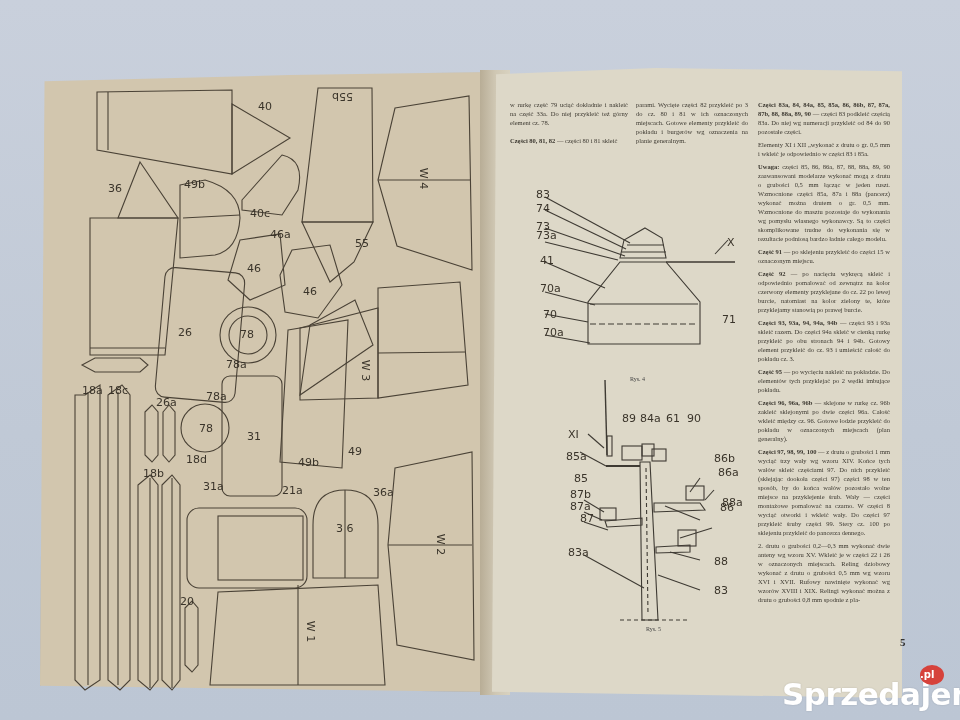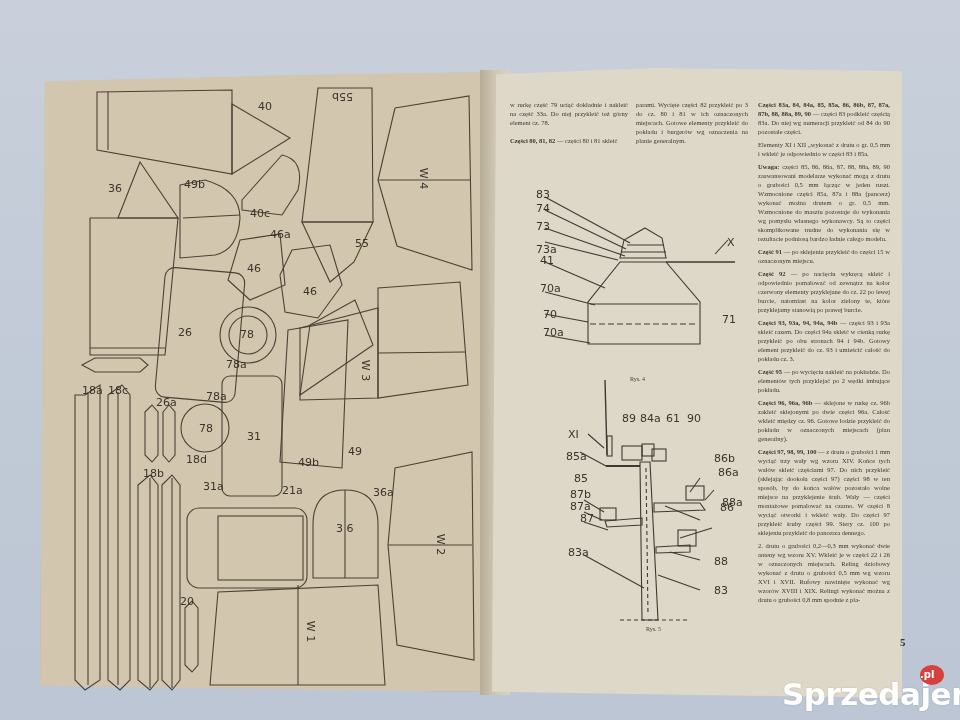--- a/index.html
+++ b/index.html
@@ -189,21 +189,21 @@
   <p style="margin:0 0 4px"><b>Części 93, 93a, 94, 94a, 94b</b> <span>— części 93 i 93a skleić razem. Do części 94a skleić w cienką rurkę przykleić po obu stronach 94 i 94b. Gotowy element przykleić do cz. 93 i umieścić całość do pokładu cz. 3.</span></p>
   <p style="margin:0 0 4px"><b>Część 95</b> <span>— po wycięciu nakleić na pokładzie. Do elementów tych przyklejać po 2 wędki imbujące pokładu.</span></p>
   <p style="margin:0 0 4px"><b>Części 96, 96a, 96b</b> <span>— sklejone w rurkę cz. 96b zakleić sklejonymi po dwie części 96a. Całość wkleić między cz. 96. Gotowe łodzie przykleić do pokładu w oznaczonych miejscach (plan generalny).</span></p>
   <p style="margin:0 0 4px"><b>Części 97, 98, 99, 100</b> <span>— z drutu o grubości 1 mm wyciąć trzy wały wg wzoru XIV. Końce tych wałów skleić częściami 97. Do nich przykleić (skłejając dookoła części 97) części 98 w ten sposób, by do końca wałów pozostało wolne miejsce na przyklejenie śrub. Wały — części montażowe pomalować na czarno. W części 8 wyciąć otworki i wkleić wały. Do części 97 przykleić śruby części 99. Stery cz. 100 po sklejeniu przykleić do pancerza dennego.</span></p>
   <p style="margin:0">2. drutu o grubości 0,2—0,3 mm wykonać dwie anteny wg wzoru XV. Wkleić je w części 22 i 26 w oznaczonych miejscach. Reling dziobowy wykonać z drutu o grubości 0,5 mm wg wzoru XVI i XVII. Rufowy nawinięte wykonać wg wzorów XVIII i XIX. Relingi wykonać można z drutu o grubości 0,8 mm spodnie z pla-</p>
 </div>
 
 <div class="lbl" style="left:536px;top:188px">83</div>
 <div class="lbl" style="left:536px;top:202px">74</div>
 <div class="lbl" style="left:536px;top:220px">73</div>
-<div class="lbl" style="left:536px;top:243px">73a</div>
+<div class="lbl" style="left:536px;top:229px">73a</div>
 <div class="lbl" style="left:540px;top:254px">41</div>
 <div class="lbl" style="left:540px;top:282px">70a</div>
 <div class="lbl" style="left:543px;top:308px">70</div>
 <div class="lbl" style="left:543px;top:326px">70a</div>
 <div class="lbl" style="left:727px;top:236px">X</div>
 <div class="lbl" style="left:722px;top:313px">71</div>
 <div class="fig-cap" style="left:630px;top:376px">Rys. 4</div>
 
 <div class="lbl" style="left:568px;top:428px">XI</div>
 <div class="lbl" style="left:566px;top:450px">85a</div>

